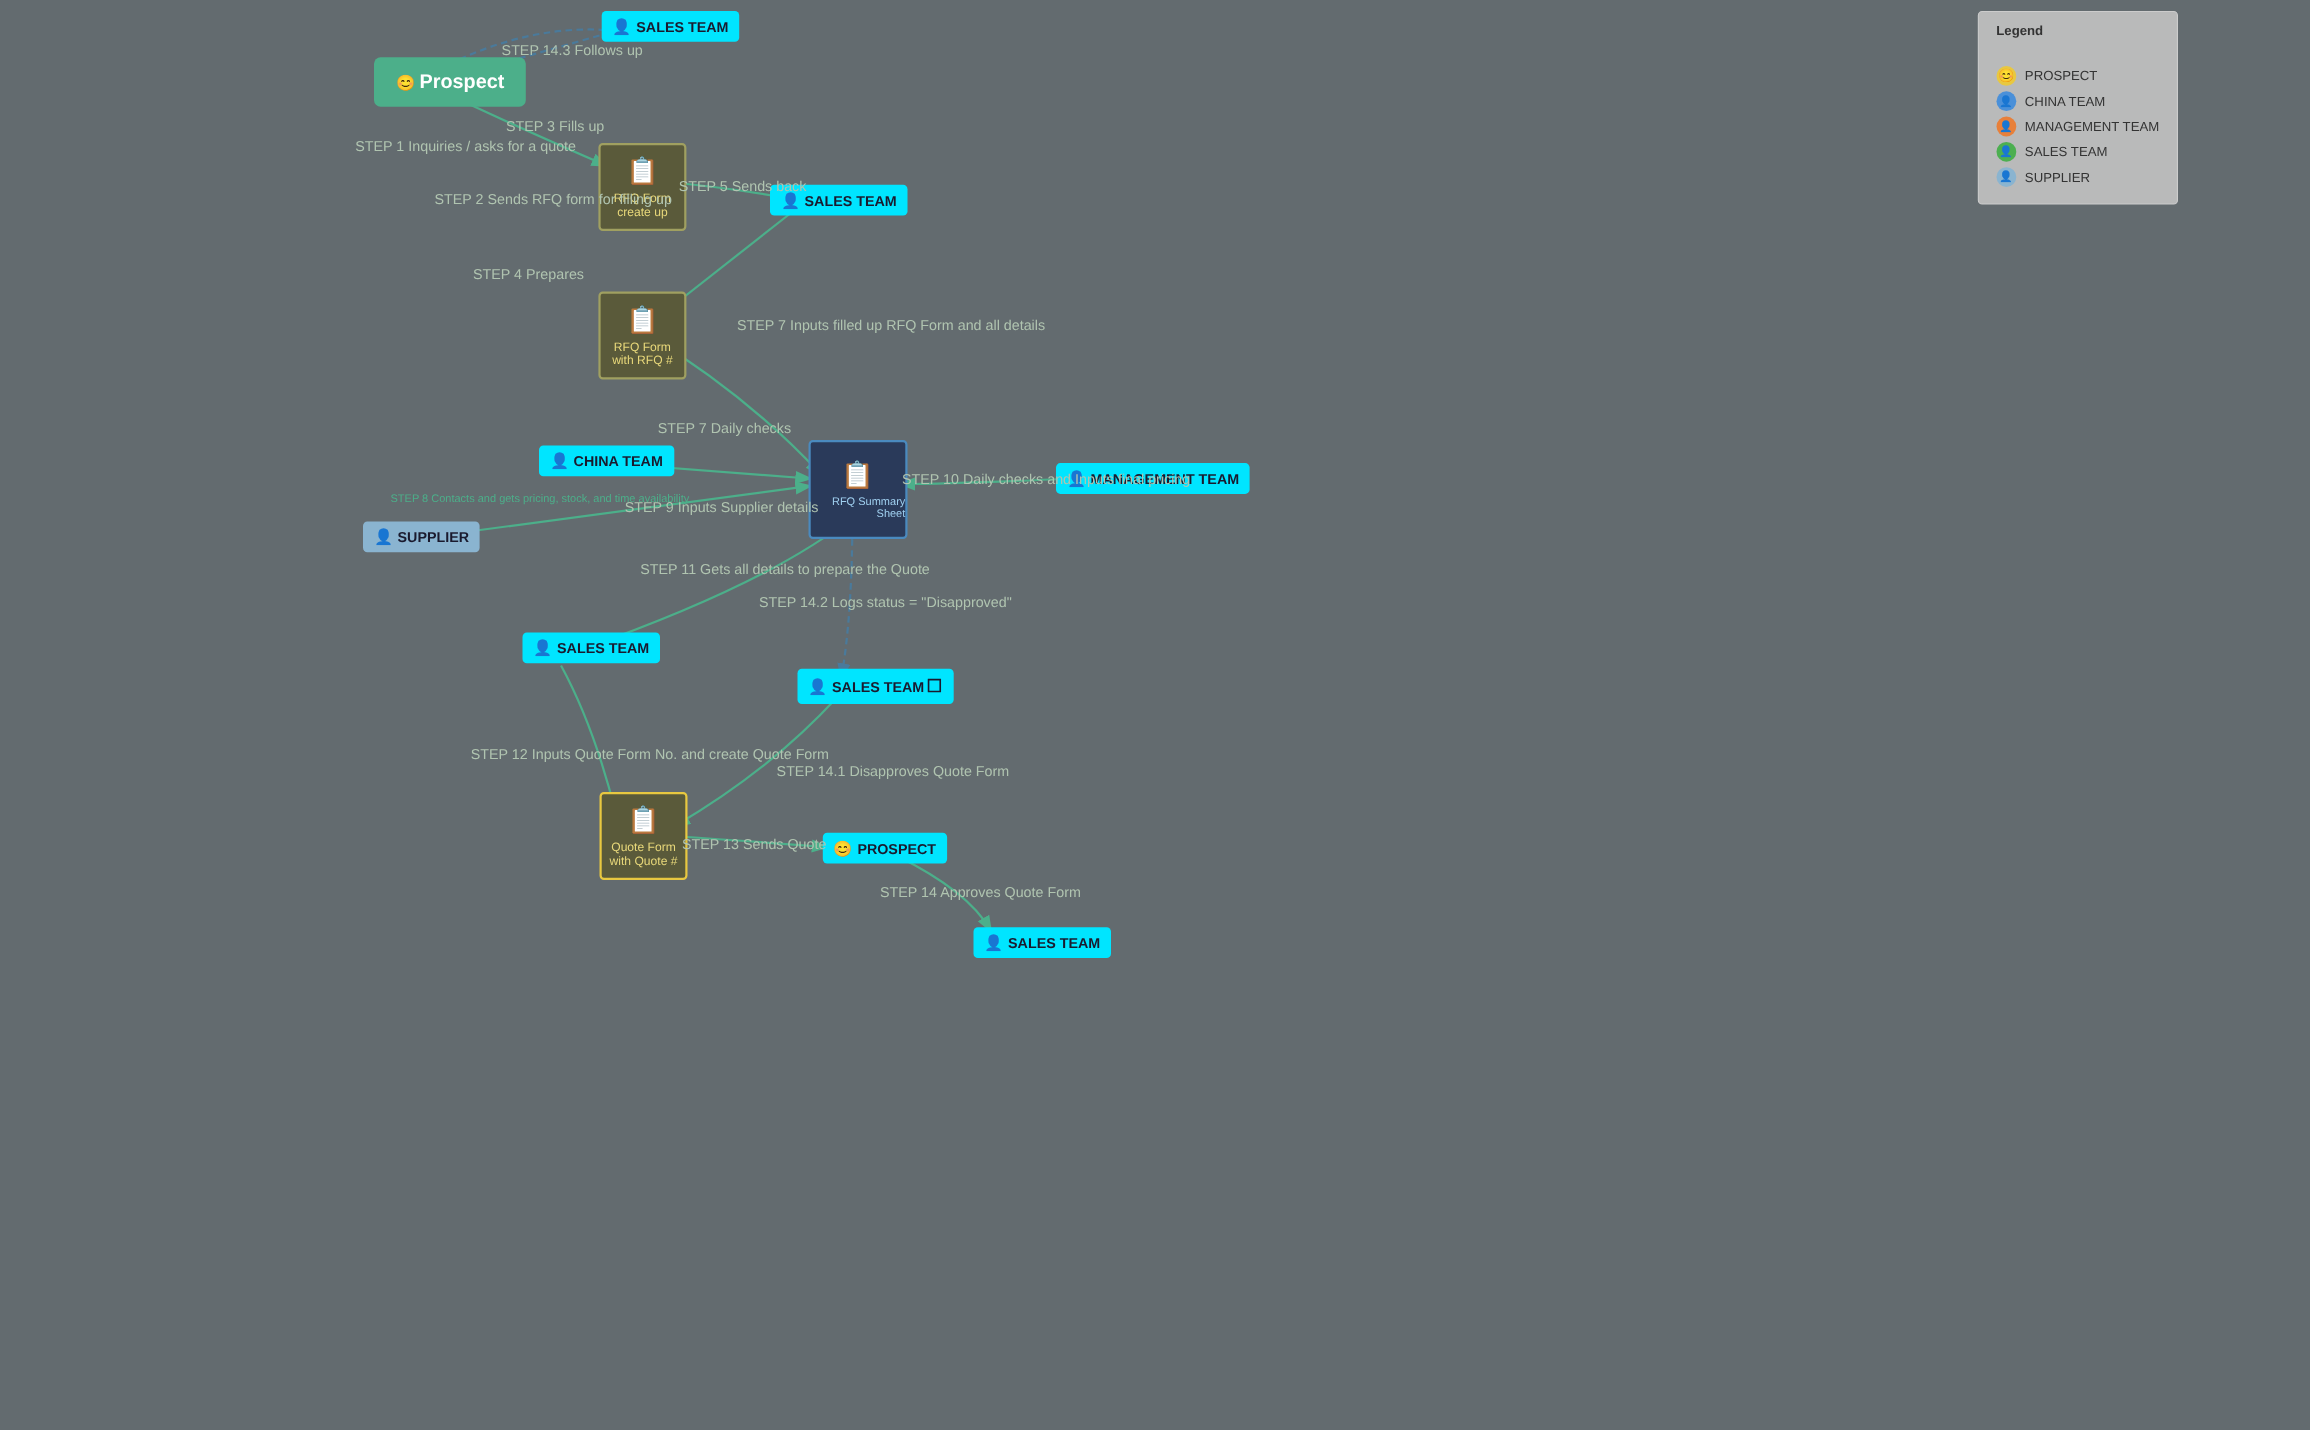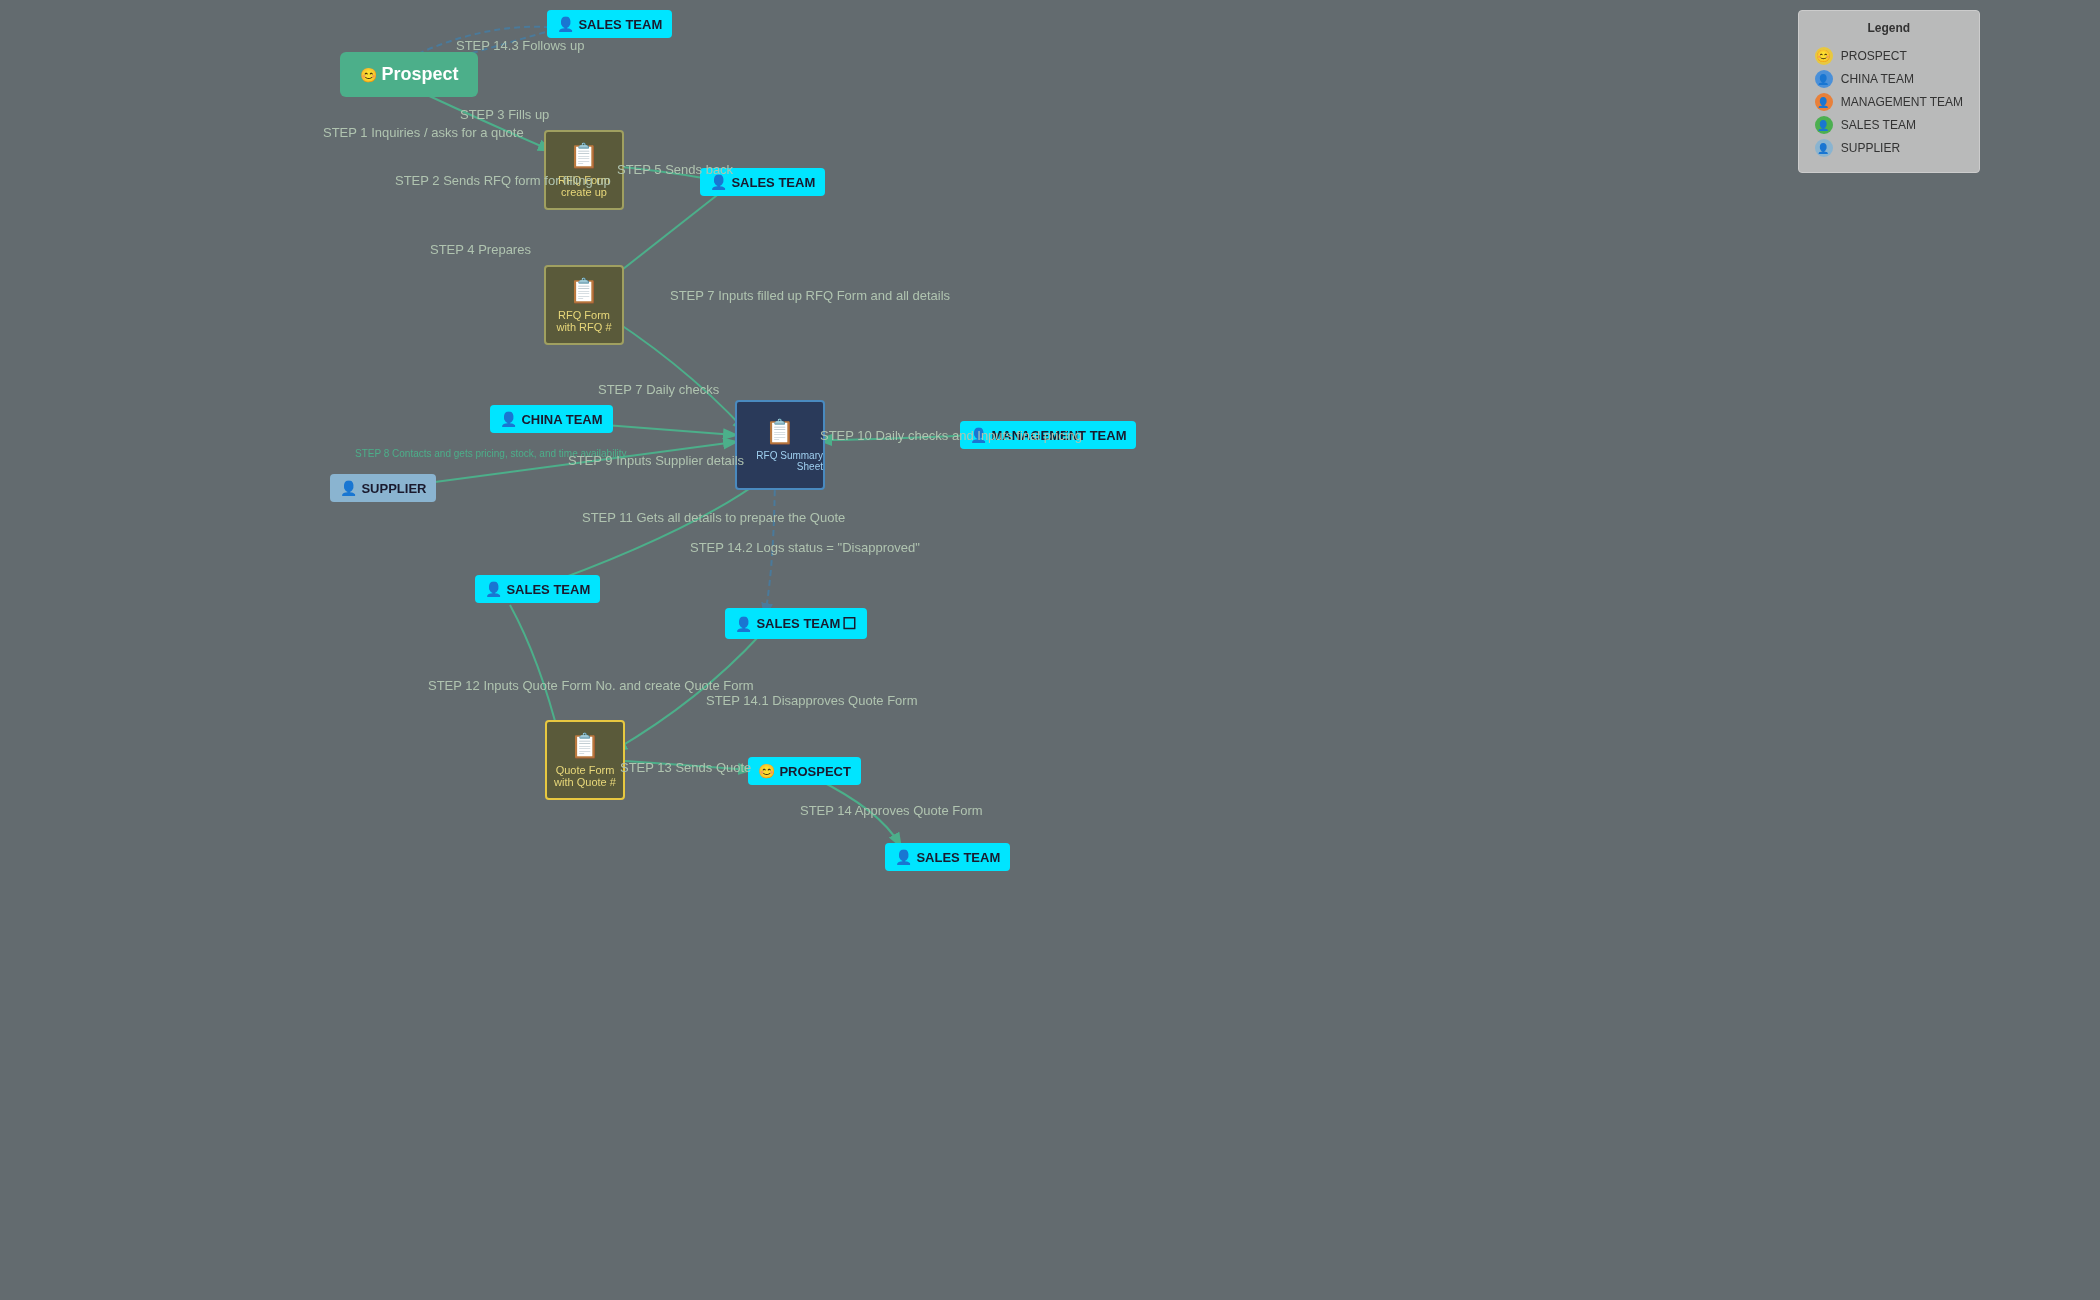--- a/index.html
+++ b/index.html
@@ -80,22 +80,22 @@
       background-color: rgba(200, 200, 200, 0.85);
       border: 1px solid #ccc;
       border-radius: 4px;
       padding: 10px 16px;
       font-size: 12px;
       color: #333;
     }
 
     .legend-title {
       font-weight: bold;
-      margin-bottom: 12px;
-      text-align: center;
+      margin-bottom: 25px;
+      text-align: left;
     }
 
     .legend-item {
       display: flex;
       align-items: center;
       margin-bottom: 5px;
       gap: 8px;
     }
 
     .legend-icon {

